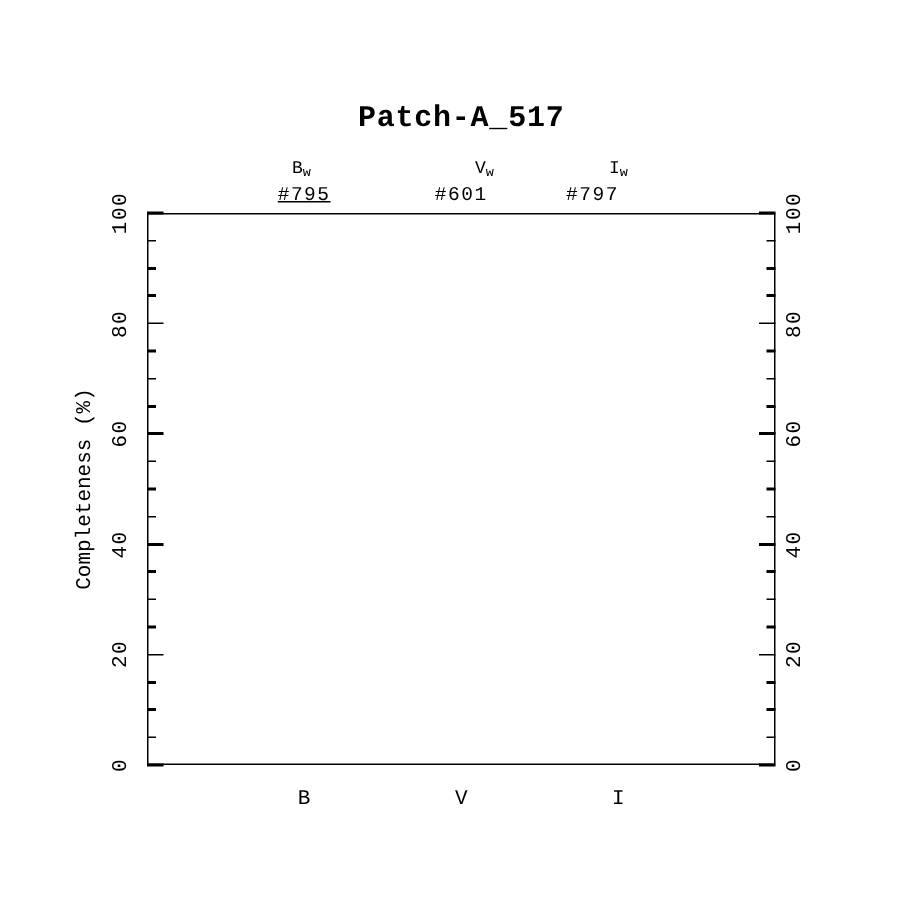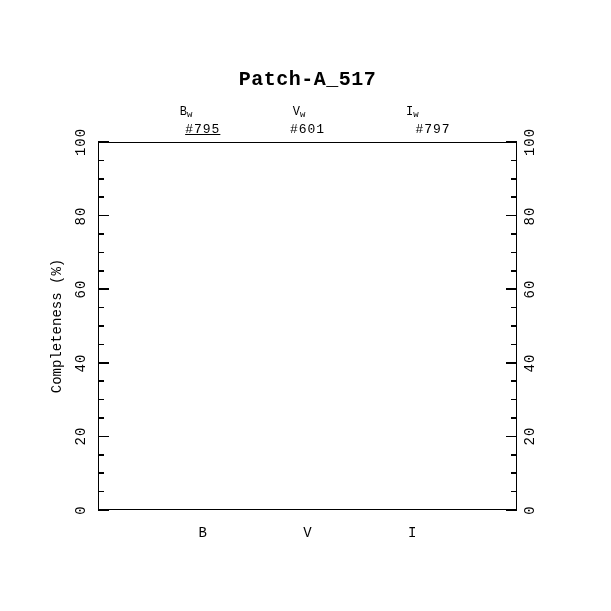--- a/index.html
+++ b/index.html
@@ -160,22 +160,22 @@
     <div class="ticklabel" style="left: 61px; top: 428.4px;">20</div>
     <div class="ticklabel" style="left: 510px; top: 428.4px;">20</div>
     <div class="ticklabel" style="left: 61px; top: 354.8px;">40</div>
     <div class="ticklabel" style="left: 510px; top: 354.8px;">40</div>
     <div class="ticklabel" style="left: 61px; top: 281.2px;">60</div>
     <div class="ticklabel" style="left: 510px; top: 281.2px;">60</div>
     <div class="ticklabel" style="left: 61px; top: 207.6px;">80</div>
     <div class="ticklabel" style="left: 510px; top: 207.6px;">80</div>
     <div class="ticklabel" style="left: 61px; top: 134px;">100</div>
     <div class="ticklabel" style="left: 510px; top: 134px;">100</div>
-    <div class="filterlabel" style="left: 156px;"><span>B</span><span class="sub">w</span></div>
+    <div class="filterlabel" style="left: 171px;"><span>B</span><span class="sub">w</span></div>
     <div class="idlabel" style="left: 172.75px; text-decoration: underline;">#795</div>
     <div class="xlabel" style="left: 182.75px;">B</div>
-    <div class="filterlabel" style="left: 269px;"><span>V</span><span class="sub">w</span></div>
+    <div class="filterlabel" style="left: 293px;"><span>V</span><span class="sub">w</span></div>
     <div class="idlabel" style="left: 277.5px;">#601</div>
     <div class="xlabel" style="left: 287.5px;">V</div>
     <div class="filterlabel" style="left: 382.25px;"><span>I</span><span class="sub">w</span></div>
-    <div class="idlabel" style="left: 403px;">#797</div>
+    <div class="idlabel" style="left: 365px;">#797</div>
     <div class="xlabel" style="left: 392.25px;">I</div>
   </div>
 
 </body></html>

